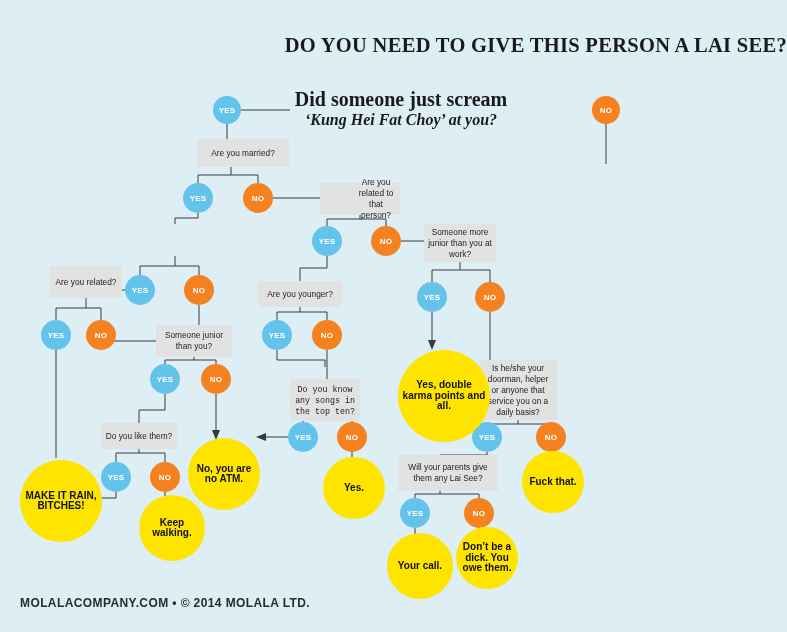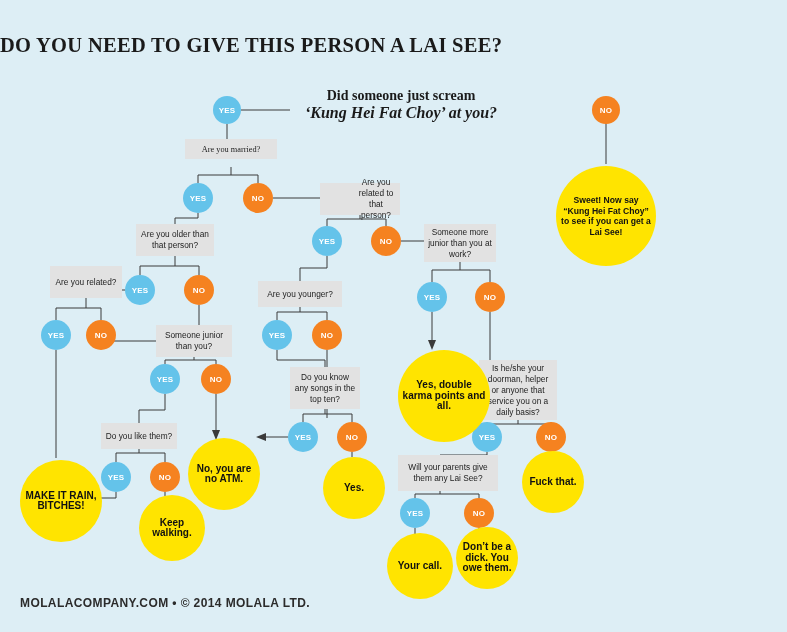--- a/index.html
+++ b/index.html
@@ -25,35 +25,35 @@
     left: 0; top: 0;
     width: 787px;
     height: 632px;
     pointer-events: none;
   }
   .title {
     position: absolute;
     left: 0;
     top: 34px;
     width: 787px;
-    text-align: left;
+    text-align: right;
     font-family: "Liberation Serif", serif;
     font-weight: bold;
     font-size: 20.5px;
     letter-spacing: 0.3px;
     color: #1a1a1a;
   }
   .question-head {
     position: absolute;
     text-align: center;
     font-family: "Liberation Serif", serif;
     font-weight: bold;
     color: #1a1a1a;
   }
-  .qh-line1 { font-size: 14px; }
+  .qh-line1 { font-size: 20px; }
   .qh-line2 { font-size: 16px; font-style: italic; }
   .box {
     position: absolute;
     background: #e2e2e2;
     color: #222;
     font-size: 8.3px;
     line-height: 11px;
     text-align: center;
     display: flex;
     align-items: center;
@@ -227,45 +227,42 @@
       <line x1="116" y1="453" x2="116" y2="462"></line>
       <line x1="165" y1="453" x2="165" y2="462"></line>
 
       <line x1="116" y1="492" x2="116" y2="498"></line>
       <line x1="80" y1="498" x2="116" y2="498"></line>
 
       <line x1="165" y1="492" x2="165" y2="496"></line>
     </g>
   </svg>
 
-  <div class="box" style="left:185px; top:139px; width:92px; height:20px;font-family:Liberation Serif, serif;">
+  <div class="box" style="left:197px; top:139px; width:92px; height:28px;">
       <span>Are you married?</span>
     </div>
   <div class="box" style="left:320px; top:183px; width:80px; height:32px;padding-left:36px;">
       <span>Are you related to that person?</span>
     </div>
-  <div class="box" style="left:136px; top:224px; width:78px; height:32px;">
-      <span>Are you older than that person?</span>
-    </div>
   <div class="box" style="left:424px; top:224px; width:72px; height:38px;">
       <span>Someone more junior than you at work?</span>
     </div>
   <div class="box" style="left:50px; top:266px; width:72px; height:32px;">
       <span>Are you related?</span>
     </div>
   <div class="box" style="left:258px; top:281px; width:84px; height:26px;">
       <span>Are you younger?</span>
     </div>
   <div class="box" style="left:156px; top:325px; width:76px; height:32px;justify-content:center;">
       <span>Someone junior than you?</span>
     </div>
   <div class="box" style="left:479px; top:360px; width:78px; height:60px;">
       <span>Is he/she your doorman, helper or anyone that service you on a daily basis?</span>
     </div>
-  <div class="box" style="left:290px; top:367px; width:70px; height:42px;">
+  <div class="box" style="left:290px; top:379px; width:70px; height:42px;font-family:Liberation Mono, monospace;">
       <span>Do you know any songs in the top ten?</span>
     </div>
   <div class="box" style="left:101px; top:423px; width:76px; height:26px;">
       <span>Do you like them?</span>
     </div>
   <div class="box" style="left:398px; top:455px; width:100px; height:36px;">
       <span>Will your parents give them any Lai See?</span>
     </div>
 
   <div class="pill yes" style="left:213px; top:96px; width:28px; height:28px;">
@@ -334,23 +331,20 @@
   <div class="pill no" style="left:150px; top:462px; width:30px; height:30px;">
       <span>NO</span>
     </div>
   <div class="pill yes" style="left:400px; top:498px; width:30px; height:30px;">
       <span>YES</span>
     </div>
   <div class="pill no" style="left:464px; top:498px; width:30px; height:30px;">
       <span>NO</span>
     </div>
 
-  <div class="answer" style="left:556px; top:166px; width:100px; height:100px; font-size:8.6px;">
-      <span>Sweet! Now say “Kung Hei Fat Choy” to see if you can get a Lai See!</span>
-    </div>
   <div class="answer" style="left:398px; top:350px; width:92px; height:92px;">
       <span>Yes, double karma points and all.</span>
     </div>
   <div class="answer" style="left:323px; top:457px; width:62px; height:62px;">
       <span>Yes.</span>
     </div>
   <div class="answer" style="left:188px; top:438px; width:72px; height:72px;">
       <span>No, you are no ATM.</span>
     </div>
   <div class="answer" style="left:522px; top:451px; width:62px; height:62px;">

